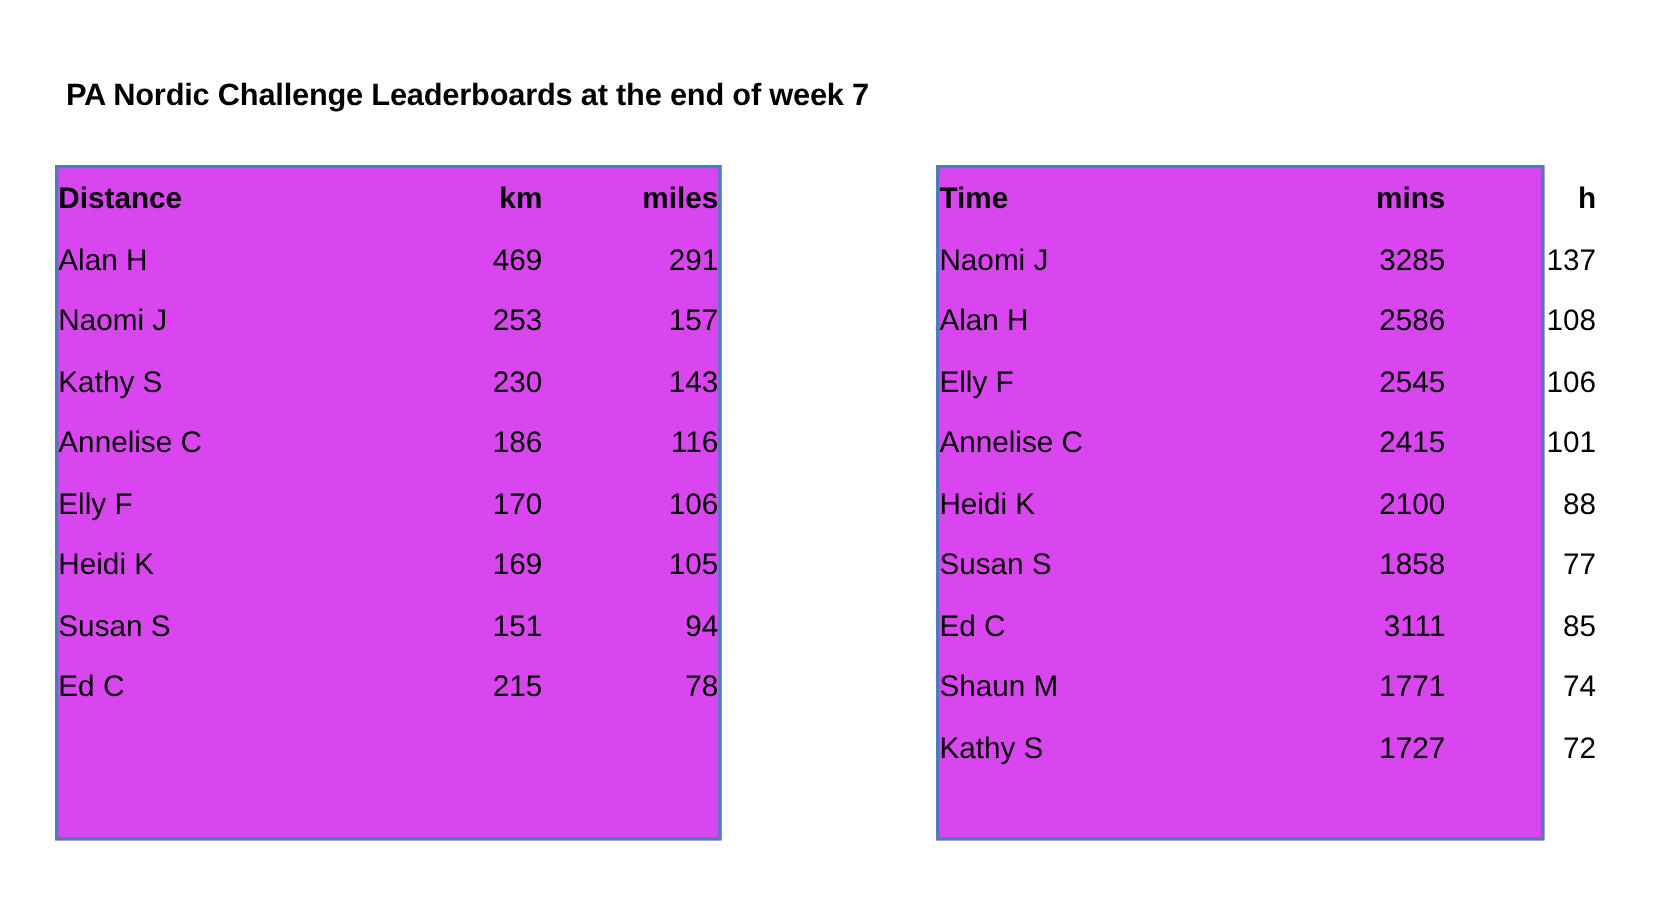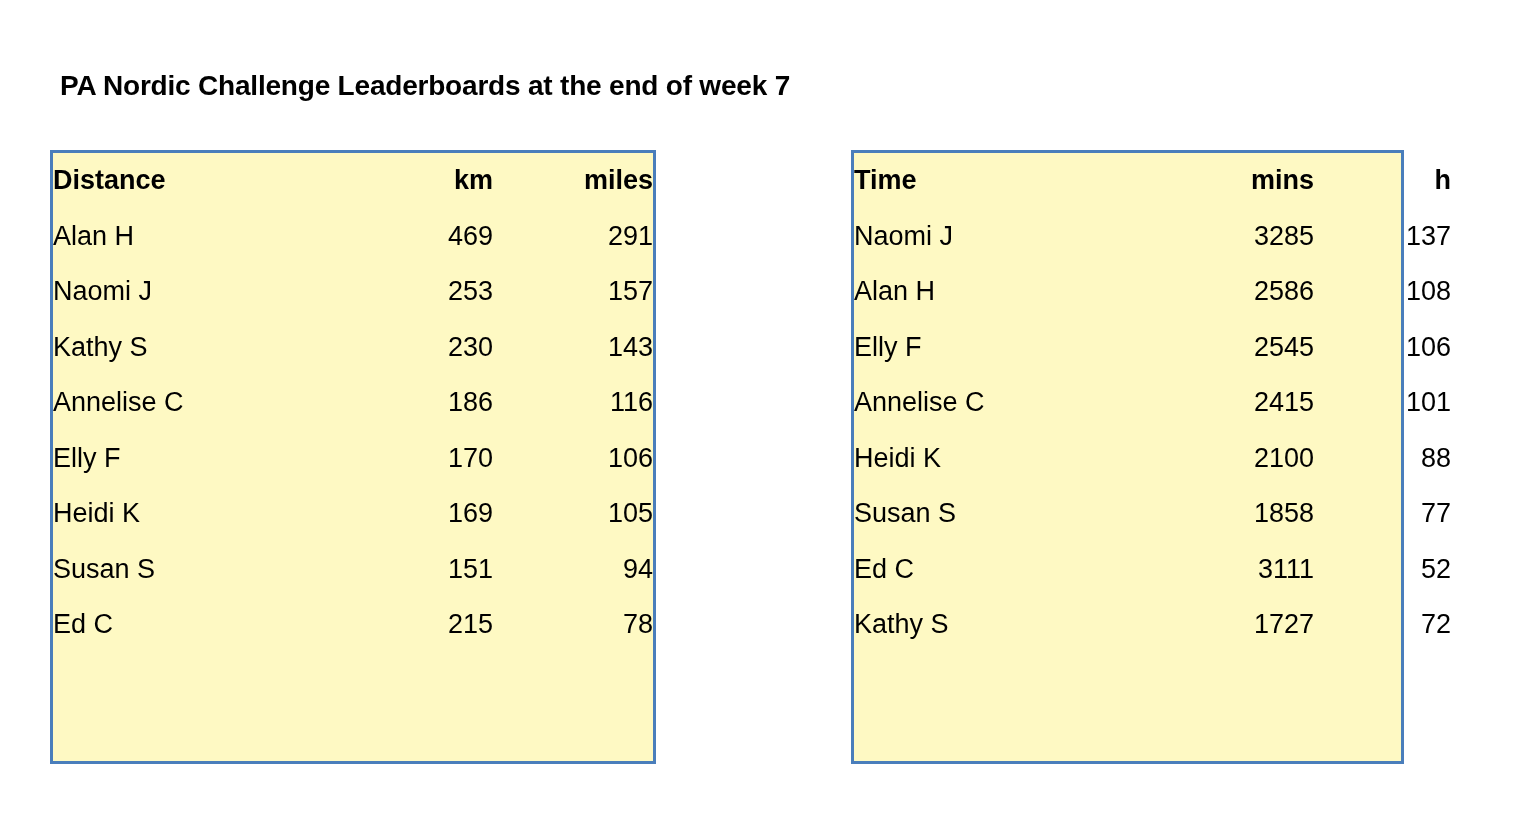--- a/index.html
+++ b/index.html
@@ -22,21 +22,21 @@
     font-size: 28px;
     font-weight: bold;
     letter-spacing: -0.2px;
     white-space: nowrap;
   }
   .board {
     position: absolute;
     top: 150px;
     box-sizing: border-box;
     border: 3px solid #4A7EBB;
-    background: #fef9c3;
+    background: #d946ef;
     height: 614px;
     padding: 0;
   }
   #board-distance { left: 50px;  width: 606px; }
   #board-time     { left: 851px; width: 553px; }
 
   .board table {
     width: 100%;
     border-collapse: collapse;
     table-layout: fixed;
@@ -163,21 +163,26 @@
         <td class="col-num c-h">88</td>
       </tr>
       <tr>
         <td class="col-name">Susan S</td>
         <td class="col-num c-mins">1858</td>
         <td class="col-num c-h">77</td>
       </tr>
       <tr>
         <td class="col-name">Ed C</td>
         <td class="col-num c-mins">3111</td>
-        <td class="col-num c-h">52</td>
+        <td class="col-num c-h">85</td>
+      </tr>
+      <tr>
+        <td class="col-name">Shaun M</td>
+        <td class="col-num c-mins">1771</td>
+        <td class="col-num c-h">74</td>
       </tr>
       <tr>
         <td class="col-name">Kathy S</td>
         <td class="col-num c-mins">1727</td>
         <td class="col-num c-h">72</td>
       </tr>
     </tbody>
   </table>
 </div>
 

